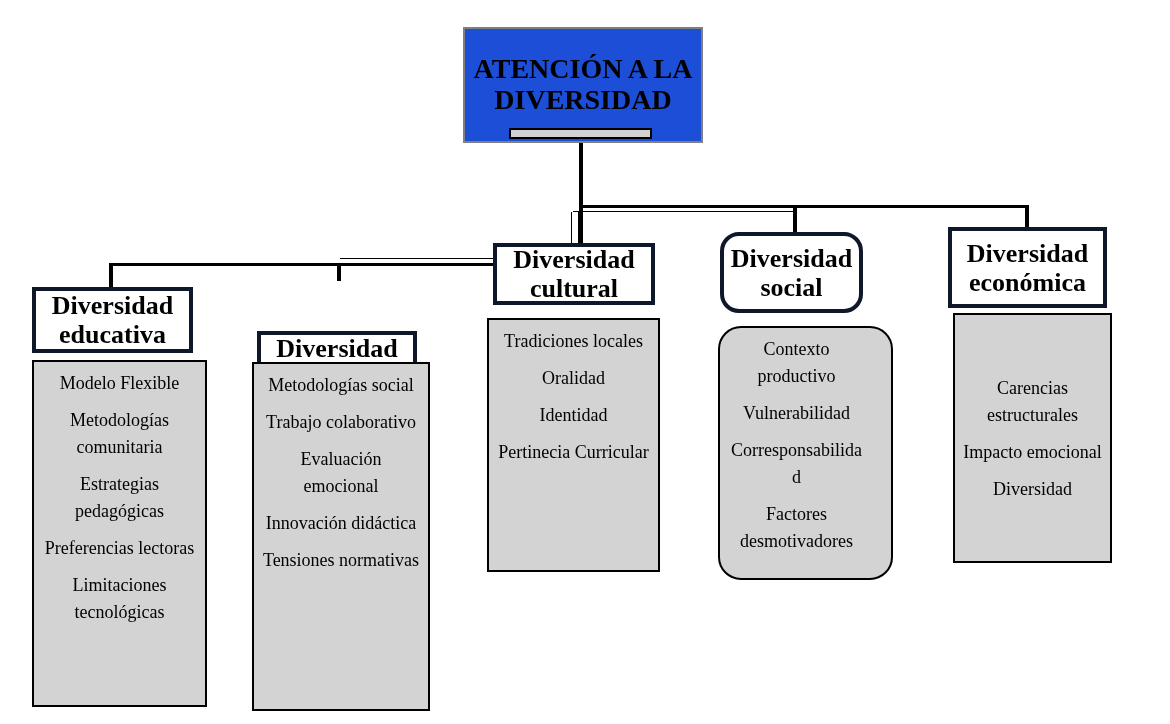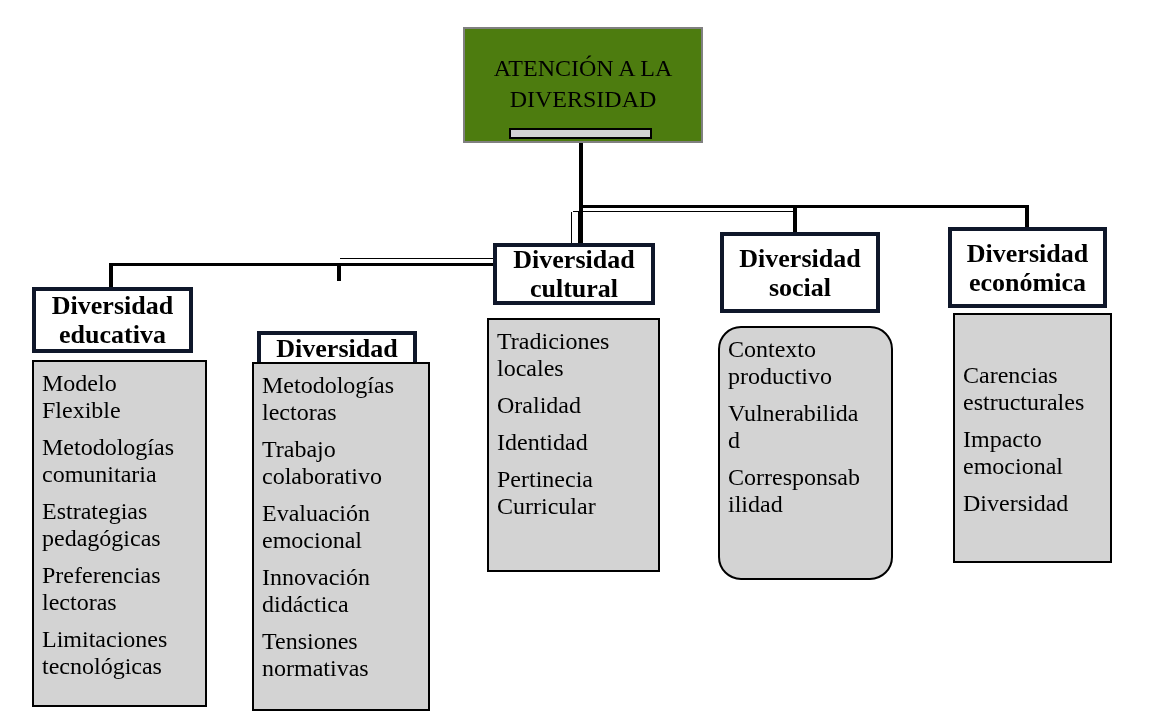--- a/index.html
+++ b/index.html
@@ -15,24 +15,24 @@
     background:var(--bg);
     font-family:"Liberation Serif","DejaVu Serif",serif;
     color:#000;
     overflow:hidden;
   }
   .abs{position:absolute;box-sizing:border-box;}
   .line{position:absolute;background:var(--line);}
   
   .root-box{
     border:2px solid var(--soft-border);
-    background:#4d7c0f;
+    background:#1d4ed8;
     text-align:center;
-    font-weight:normal;
-    font-size:24px;line-height:31px;
+    font-weight:bold;
+    font-size:28px;line-height:31px;
     padding-top:24px;
   }
   .root-bar{
     position:absolute;
     left:44px;top:99px;
     width:143px;height:11px;
     background:var(--box-fill);
     border:2px solid #000;
     box-sizing:border-box;
   }
@@ -43,24 +43,25 @@
     display:flex;align-items:center;justify-content:center;
     text-align:center;
     font-weight:bold;
     font-size:26px;line-height:29px;
     padding:0 4px;
   }
   
   .list{
     border:2px solid #000;
     background:var(--box-fill);
-    font-size:24px;line-height:27px;
+    font-size:18px;line-height:27px;
     padding:8px 8px 6px 8px;
     overflow-wrap:break-word;
     word-wrap:break-word;
+    text-align:center;
   }
   .list .item + .item{margin-top:10px;}
   .list.tight{padding-right:26px;border-radius:23px;}
   .list.vcenter{display:flex;flex-direction:column;justify-content:center;}
 </style>
 </head>
 <body>
 
 <div id="canvas">
 
@@ -83,54 +84,55 @@
 
   <div class="abs hdr" style="left:32px;top:287px;width:161px;height:66px;">
     <span>Diversidad educativa</span>
   </div>
   <div class="abs hdr" style="left:257px;top:283px;width:160px;height:64px;margin-top:48px;">
     <span>Diversidad cognitiva</span>
   </div>
   <div class="abs hdr" style="left:493px;top:243px;width:162px;height:62px;">
     <span>Diversidad cultural</span>
   </div>
-  <div class="abs hdr" style="left:720px;top:232px;width:160px;height:81px;">
+  <div class="abs hdr" style="left:720px;top:232px;width:143px;height:81px;border-radius:19px;">
     <span>Diversidad social</span>
   </div>
   <div class="abs hdr" style="left:948px;top:227px;width:159px;height:81px;">
     <span>Diversidad económica</span>
   </div>
 
   <div class="abs list" style="left:32px;top:360px;width:175px;height:347px;">
     <div class="item">Modelo Flexible</div>
     <div class="item">Metodologías comunitaria</div>
     <div class="item">Estrategias pedagógicas</div>
     <div class="item">Preferencias lectoras</div>
     <div class="item">Limitaciones tecnológicas</div>
   </div>
 
   <div class="abs list" style="left:252px;top:362px;width:178px;height:349px;">
-    <div class="item">Metodologías lectoras</div>
+    <div class="item">Metodologías social</div>
     <div class="item">Trabajo colaborativo</div>
     <div class="item">Evaluación emocional</div>
     <div class="item">Innovación didáctica</div>
     <div class="item">Tensiones normativas</div>
   </div>
 
   <div class="abs list" style="left:487px;top:318px;width:173px;height:254px;">
     <div class="item">Tradiciones locales</div>
     <div class="item">Oralidad</div>
     <div class="item">Identidad</div>
     <div class="item">Pertinecia Curricular</div>
   </div>
 
   <div class="abs list tight" style="left:718px;top:326px;width:175px;height:254px;">
     <div class="item">Contexto productivo</div>
     <div class="item">Vulnerabilidad</div>
     <div class="item">Corresponsabilidad</div>
+    <div class="item">Factores desmotivadores</div>
   </div>
 
   <div class="abs list vcenter" style="left:953px;top:313px;width:159px;height:250px;">
     <div class="item">Carencias estructurales</div>
     <div class="item">Impacto emocional</div>
     <div class="item">Diversidad</div>
   </div>
 
 </div>
 

